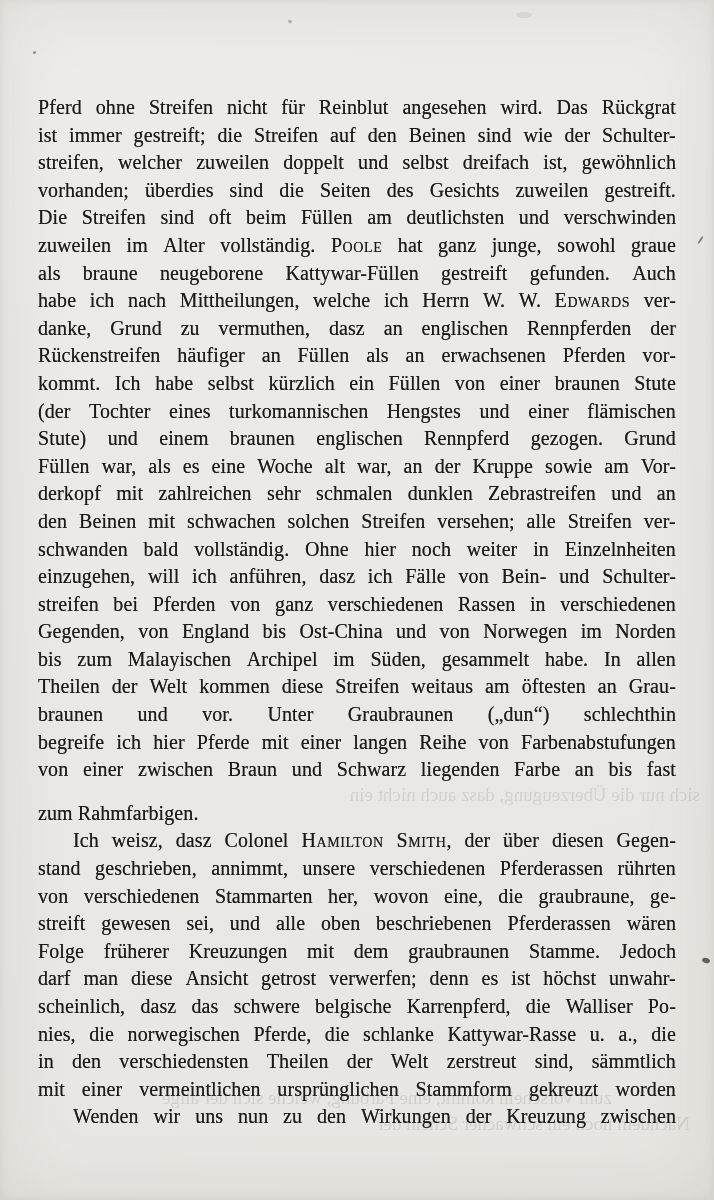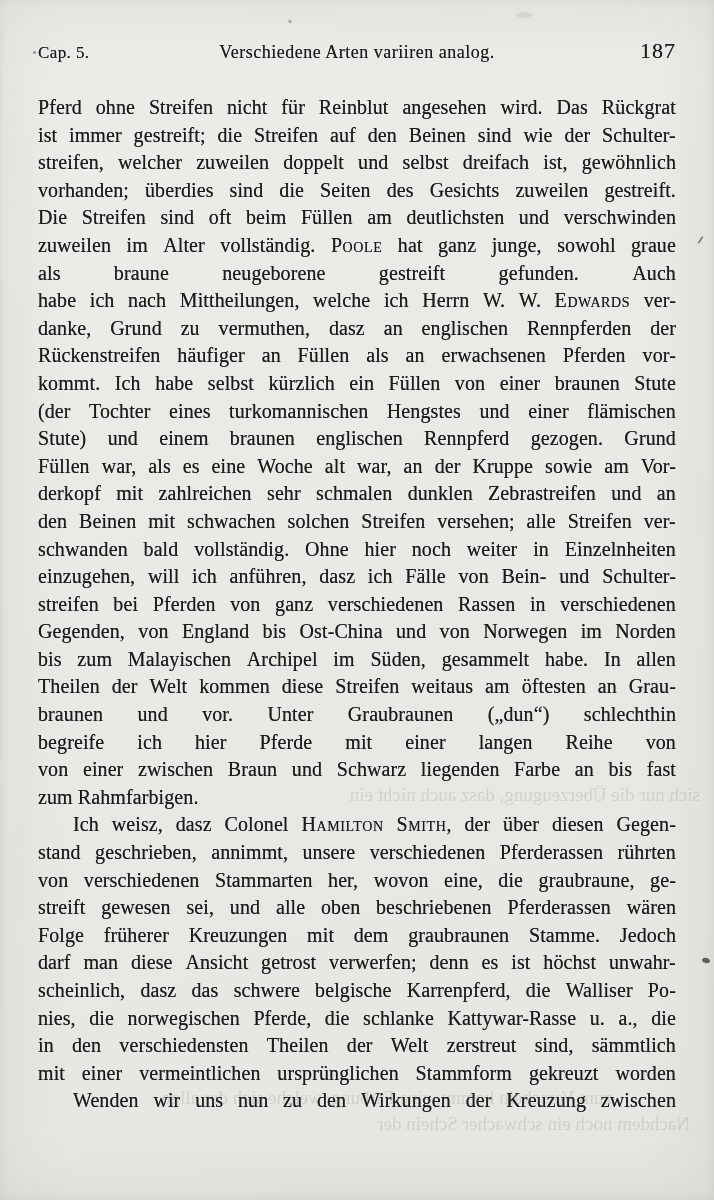--- a/index.html
+++ b/index.html
@@ -33,44 +33,39 @@
   }
   
   .bodytext{
     position:absolute;left:38px;top:94px;width:638px;
     font-size:20px;line-height:27.6px;
     text-shadow:0 0 0.55px rgba(10,10,10,0.65);
     letter-spacing:0.1px;
   }
   .line{height:27.6px;white-space:nowrap;}
   .line.just{display:flex;justify-content:space-between;}
-  .line.plain{display:block;}
+  .line.plain{display:block;margin-top:16px;}
   .line.indent{padding-left:35px;}
   .w{display:inline-block;}
   .sc{font-variant:small-caps;letter-spacing:0.6px;}
   
   .ghost{
     position:absolute;font-size:19px;color:#4a4a42;
     opacity:0.14;filter:blur(0.6px);
     transform:scaleX(-1);transform-origin:center;
     white-space:nowrap;pointer-events:none;
   }
   
   .speck{position:absolute;background:#2b2a27;border-radius:50%;}
 </style>
 </head>
 <body>
 
 <div class="page">
 
-  <div class="hdr">
-    <span class="chap">Cap. 5.</span>
-    <span class="rtitle">Verschiedene Arten variiren analog.</span>
-    <span class="pnum">187</span>
-  </div>
 
   <div class="bodytext" id="page-body">
       <div class="para">
         <div class="line just">
           <span class="w">Pferd</span>
           <span class="w">ohne</span>
           <span class="w">Streifen</span>
           <span class="w">nicht</span>
           <span class="w">für</span>
           <span class="w">Reinblut</span>
@@ -136,20 +131,21 @@
           <span class="w">hat</span>
           <span class="w">ganz</span>
           <span class="w">junge,</span>
           <span class="w">sowohl</span>
           <span class="w">graue</span>
         </div>
         <div class="line just">
           <span class="w">als</span>
           <span class="w">braune</span>
           <span class="w">neugeborene</span>
+          <span class="w">Kattywar-Füllen</span>
           <span class="w">gestreift</span>
           <span class="w">gefunden.</span>
           <span class="w">Auch</span>
         </div>
         <div class="line just">
           <span class="w">habe</span>
           <span class="w">ich</span>
           <span class="w">nach</span>
           <span class="w">Mittheilungen,</span>
           <span class="w">welche</span>
@@ -338,20 +334,21 @@
         <div class="line just">
           <span class="w">begreife</span>
           <span class="w">ich</span>
           <span class="w">hier</span>
           <span class="w">Pferde</span>
           <span class="w">mit</span>
           <span class="w">einer</span>
           <span class="w">langen</span>
           <span class="w">Reihe</span>
           <span class="w">von</span>
+          <span class="w">Farbenabstufungen</span>
         </div>
         <div class="line just">
           <span class="w">von</span>
           <span class="w">einer</span>
           <span class="w">zwischen</span>
           <span class="w">Braun</span>
           <span class="w">und</span>
           <span class="w">Schwarz</span>
           <span class="w">liegenden</span>
           <span class="w">Farbe</span>

